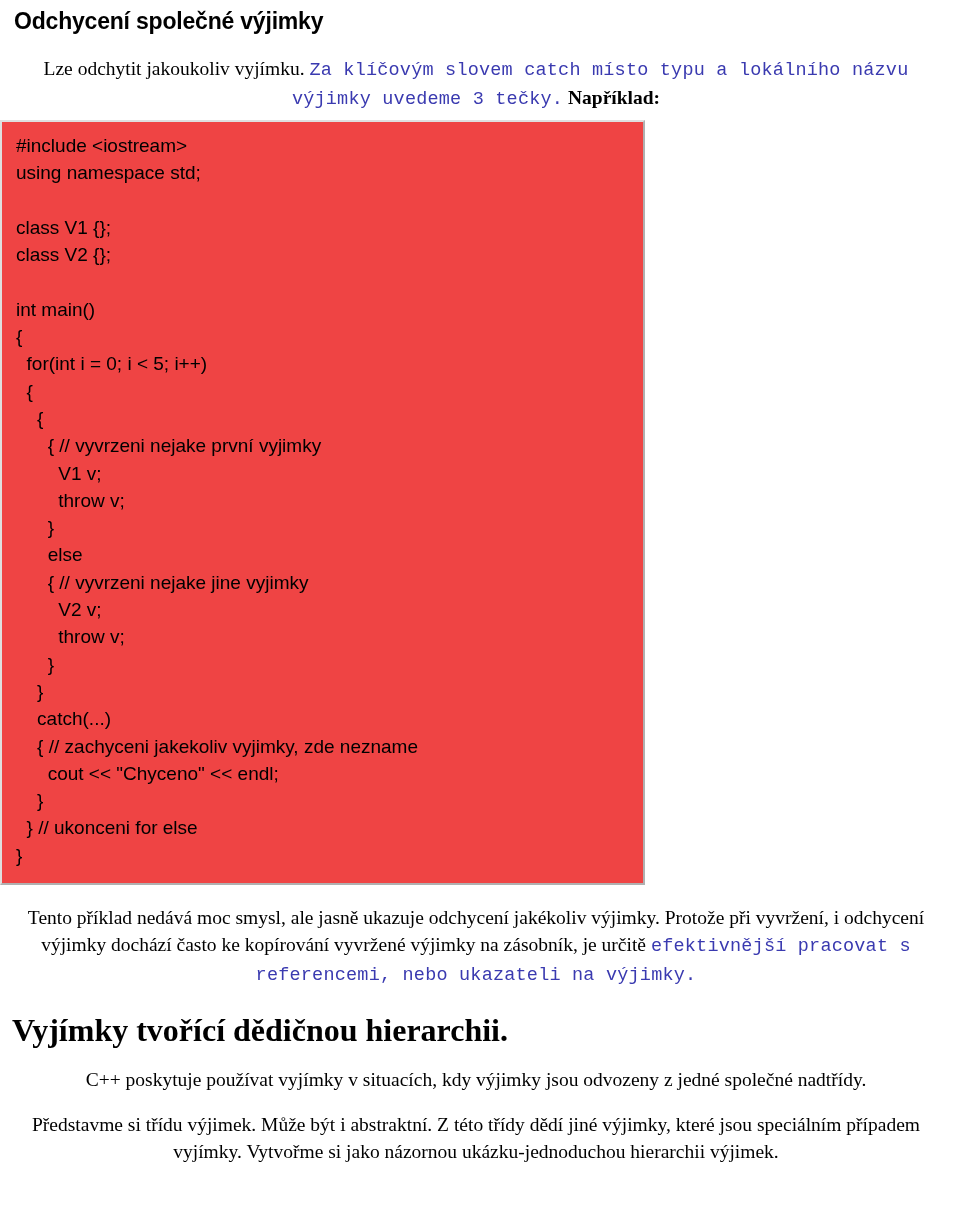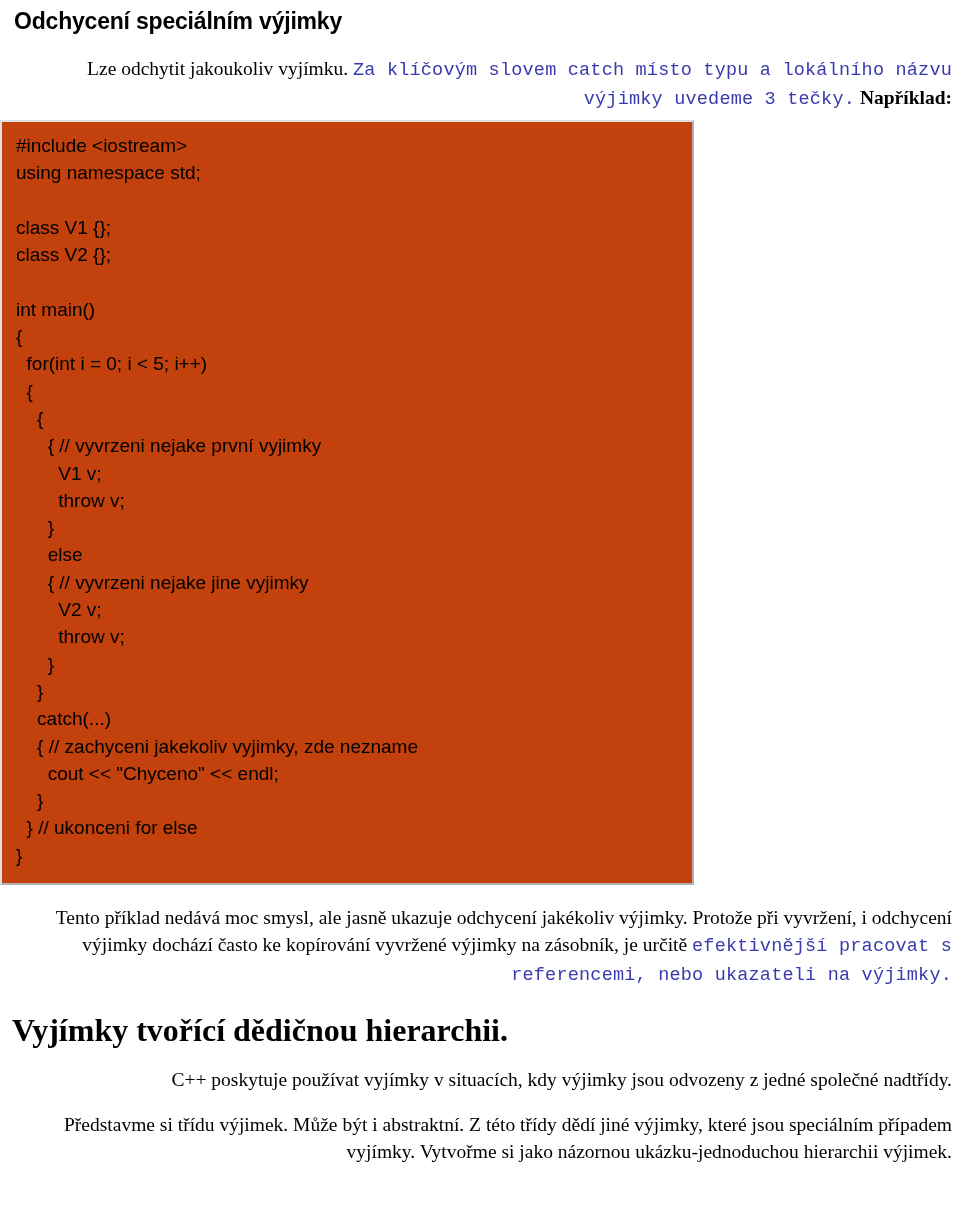--- a/index.html
+++ b/index.html
@@ -43,37 +43,37 @@
     margin: 0;
     padding: 0 0 0 12px;
   }
 
   
   .para {
     font-family: "Liberation Serif", "DejaVu Serif", serif;
     font-size: 19.5px;
     line-height: 27px;
     margin: 0;
-    padding: 0 8px 0 12px;
-    text-align: right;
+    padding: 0 20px 0 12px;
+    text-align: center;
   }
   .mono-blue {
     font-family: "Liberation Mono", "DejaVu Sans Mono", monospace;
     font-size: 18.5px;
     color: #3a3ab0;
     letter-spacing: 0.2px;
   }
   .bold-serif { font-weight: bold; }
 
   
   .code-block {
     position: relative;
-    width: 694px;
+    width: 645px;
     box-sizing: border-box;
-    background: #c2410c;
+    background: #ef4444;
     border-top: 2px solid #dfdfdf;
     border-left: 2px solid #dfdfdf;
     border-right: 2px solid #b0b0b0;
     border-bottom: 2px solid #b0b0b0;
     padding: 10px 0 14px 0;
     margin: 7px 0 0 0;
   }
   .code-line {
     font-family: "Liberation Sans", "DejaVu Sans", sans-serif;
     font-size: 19px;
@@ -90,21 +90,21 @@
   .gap-2 { height: 19px; }
   .gap-3 { height: 26px; }
   .gap-4 { height: 21px; }
   .gap-5 { height: 18px; }
 </style>
 </head>
 <body>
 
 <div class="page">
 
-  <h1 class="h-sans">Odchycení speciálním výjimky</h1>
+  <h1 class="h-sans">Odchycení společné výjimky</h1>
 
   <div class="gap-1"></div>
 
   <p class="para"><span>Lze odchytit jakoukoliv vyjímku. </span><span class="mono-blue">Za klíčovým slovem catch místo typu a lokálního názvu výjimky uvedeme 3 tečky.</span><span class="bold-serif"> Například:</span></p>
 
   <div class="code-block">
     <div class="code-line">#include &lt;iostream&gt;</div>
     <div class="code-line">using namespace std;</div>
     <div class="code-line blank"></div>
     <div class="code-line">class V1 {};</div>

